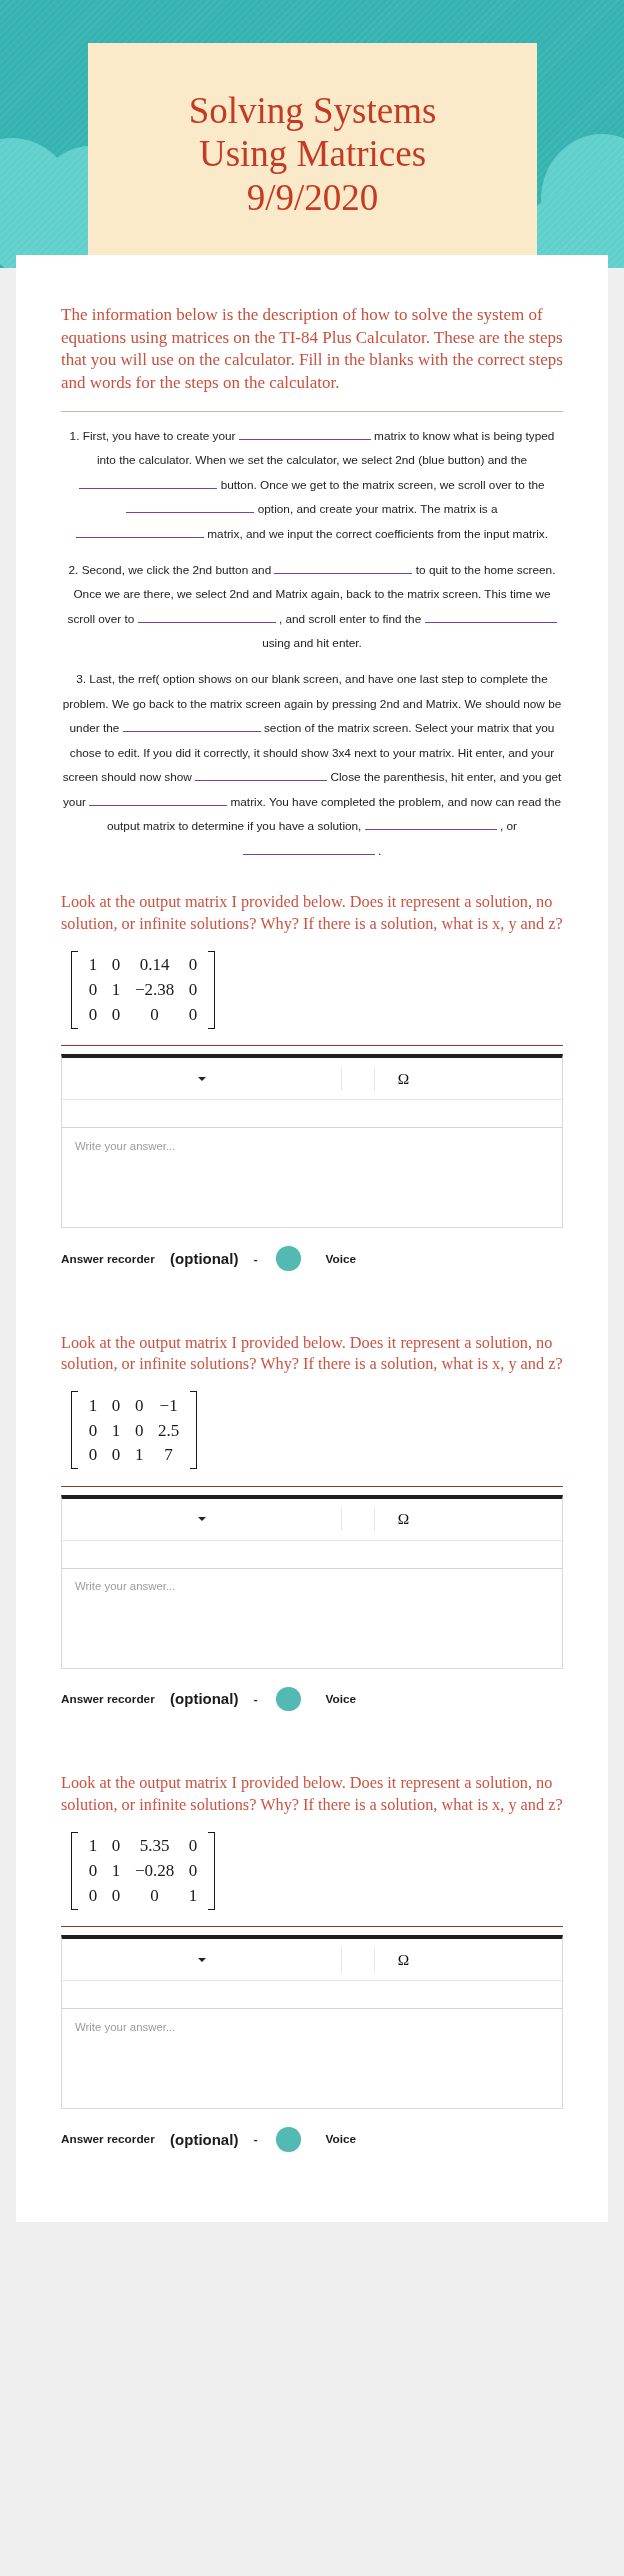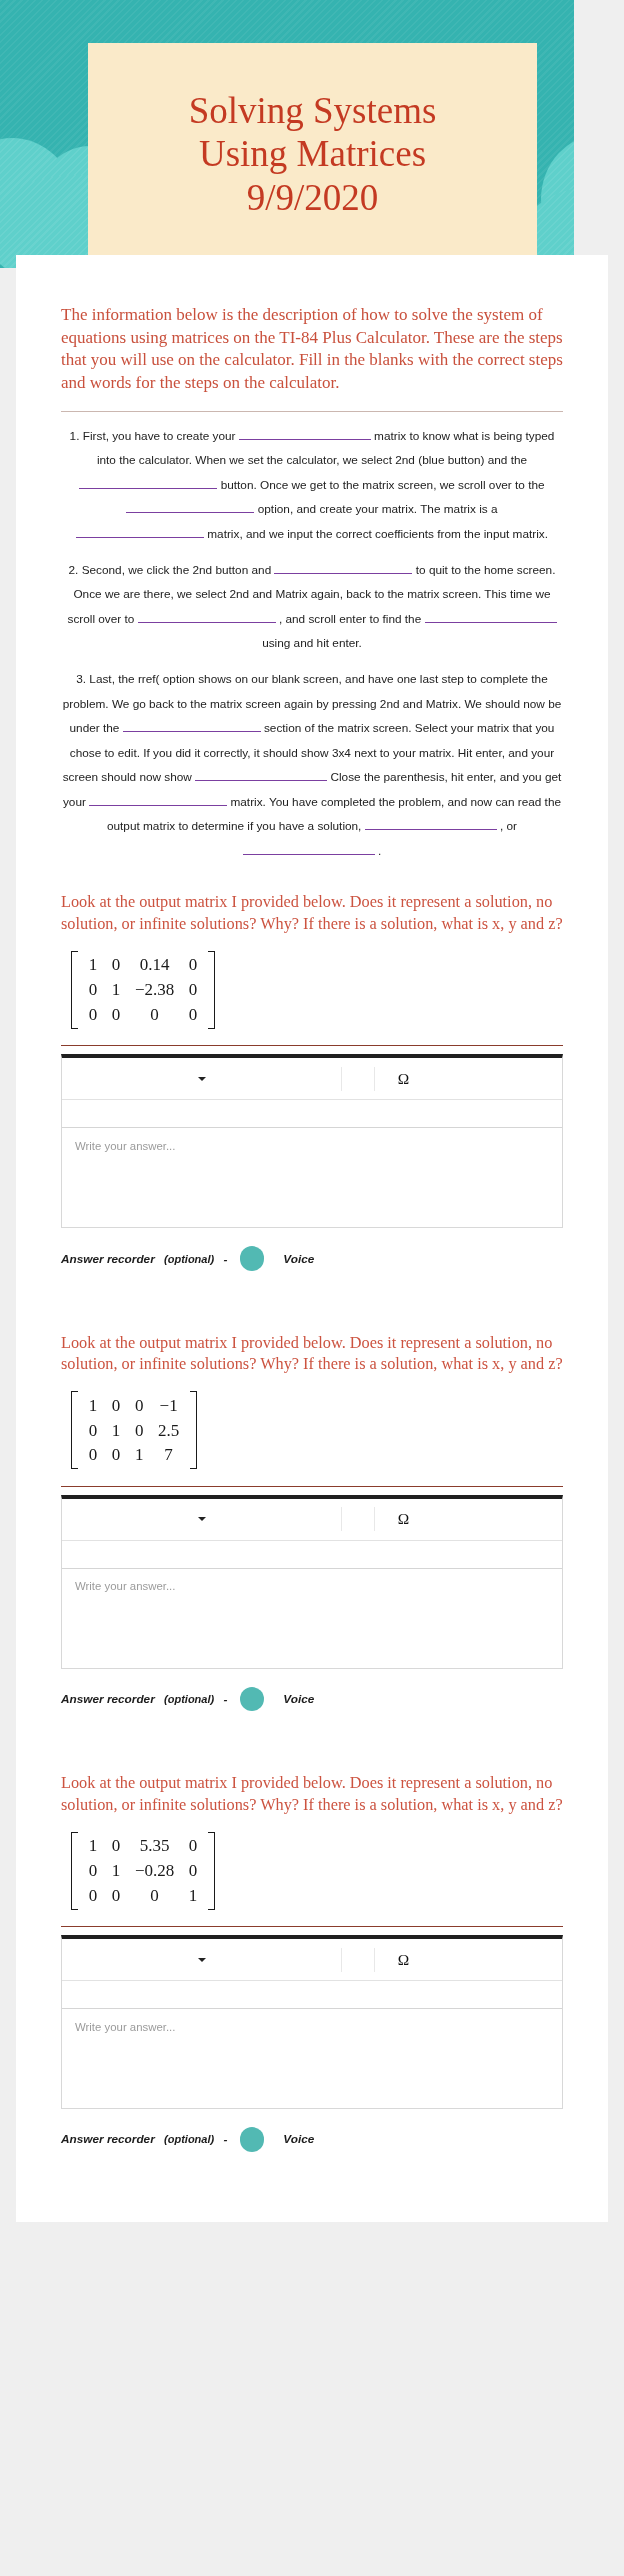--- a/index.html
+++ b/index.html
@@ -12,21 +12,21 @@
 
   
   .page {
     width:624px;
     position:relative;
   }
 
   
   .hero {
     position:relative;
-    width:574px;
+    width:624px;
     height:268px;
     overflow:hidden;
     background:#35b3b0;
     background-image:
       repeating-linear-gradient(135deg,
         rgba(255,255,255,0.055) 0px,
         rgba(255,255,255,0.055) 1.6px,
         rgba(0,0,0,0) 1.6px,
         rgba(0,0,0,0) 4.9px);
   }
@@ -210,31 +210,30 @@
     color:#9b9b9b;
     font-size:11.4px;
     font-family:Liberation Sans, sans-serif;
   }
 
   
   .recorder {
     display:flex;
     align-items:center;
     margin-top:18px;
-    gap:6px;
-    font-style:italic;
+    gap:12px;
   }
   .rec-label {
     font-weight:bold;
     font-size:11.8px;
     color:#1c1c1c;
   }
   .rec-opt {
     font-weight:bold;
-    font-size:11px;
+    font-size:15px;
     color:#1c1c1c;
     margin-left:3.3px;
   }
   .rec-dash {
     font-weight:bold;
     font-size:11.8px;
     color:#1c1c1c;
     margin:0 6.5px 0 3.3px;
   }
   .rec-circle {

